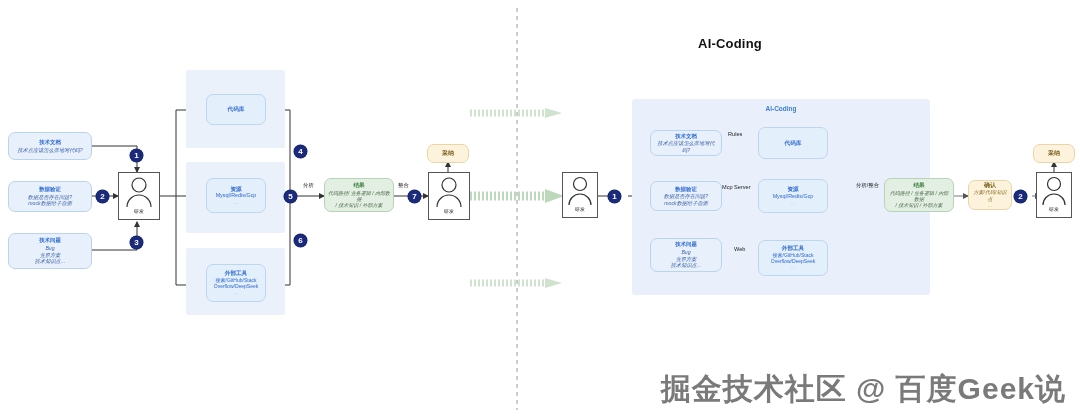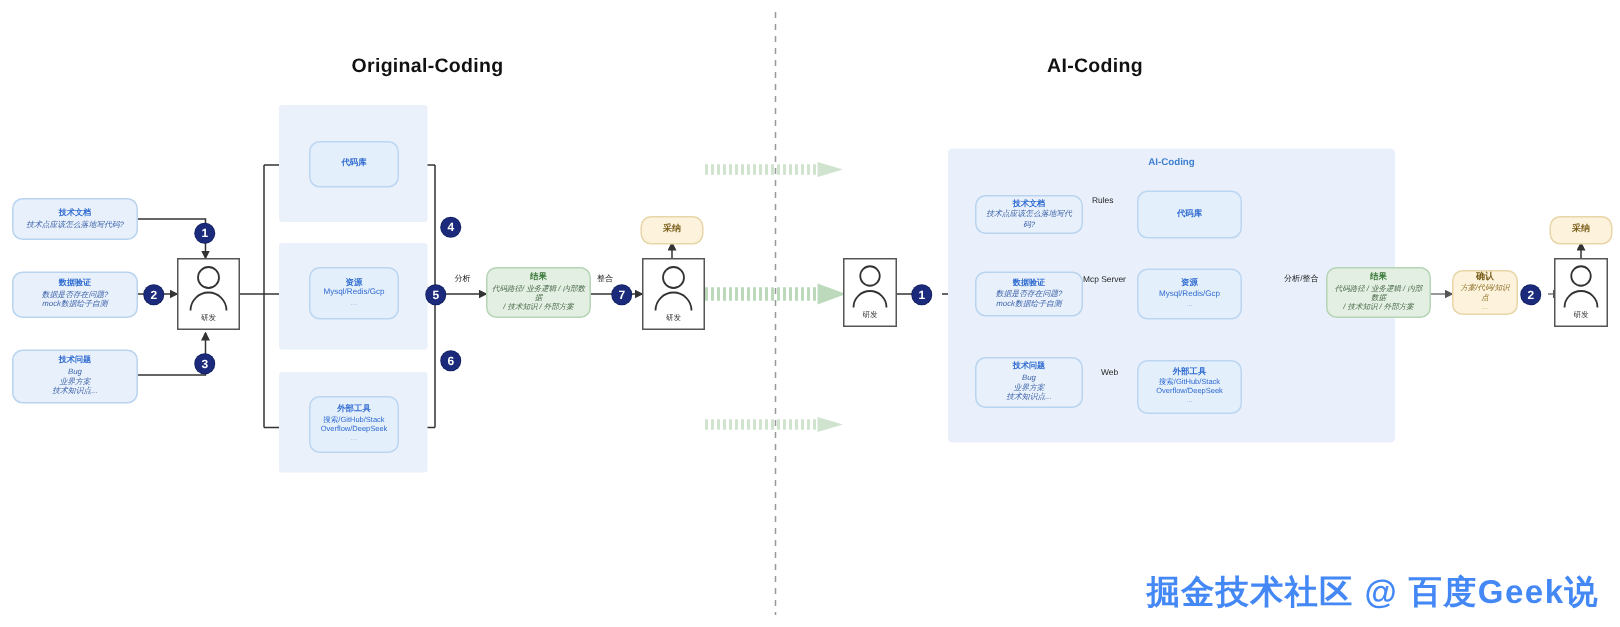--- a/index.html
+++ b/index.html
@@ -124,22 +124,22 @@
   }
   .elabel.cn{ font-size:5.4px; }
 
   
   svg.wires{ position:absolute; left:0; top:0; width:1080px; height:418px; overflow:visible; }
 
   
   .watermark{
     position:absolute;
     right:14px; bottom:8px;
-    font-size:22px; font-weight:bold;
-    color:#3b82f6;
+    font-size:30px; font-weight:bold;
+    color:#737373;
     letter-spacing:1px;
     white-space:nowrap;
     opacity:.95;
   }
 </style>
 </head>
 <body>
 
 <div id="stage">
 
@@ -206,21 +206,20 @@
     <path d="M854,196 L884,196" stroke="#333" stroke-width="1" fill="none" marker-end="url(#ah)"></path>
 
     <path d="M954,196 L968,196" stroke="#777" stroke-width="1" fill="none" marker-end="url(#ahg)"></path>
 
     <path d="M1004,196 L1012,196" stroke="#777" stroke-width="1" fill="none"></path>
     <path d="M1032,196 L1040,196" stroke="#777" stroke-width="1" fill="none" marker-end="url(#ahg)"></path>
 
     <path d="M1054,172 L1054,162" stroke="#333" stroke-width="1" fill="none" marker-end="url(#ah)"></path>
   </svg>
 
-  <div class="section-title" style="left:195px; top:36px; width:180px;">Original-Coding</div>
   <div class="section-title" style="left:640px; top:36px; width:180px;">AI-Coding</div>
 
   <div class="node card-blue" style="left:8px; top:132px; width:84px; height:28px;">
     <div class="t">技术文档</div>
     <div class="s">技术点应该怎么落地写代码?</div>
   </div>
 
   <div class="node card-blue" style="left:8px; top:181px; width:84px; height:31px;">
     <div class="t">数据验证</div>
     <div class="s">数据是否存在问题?</div>

